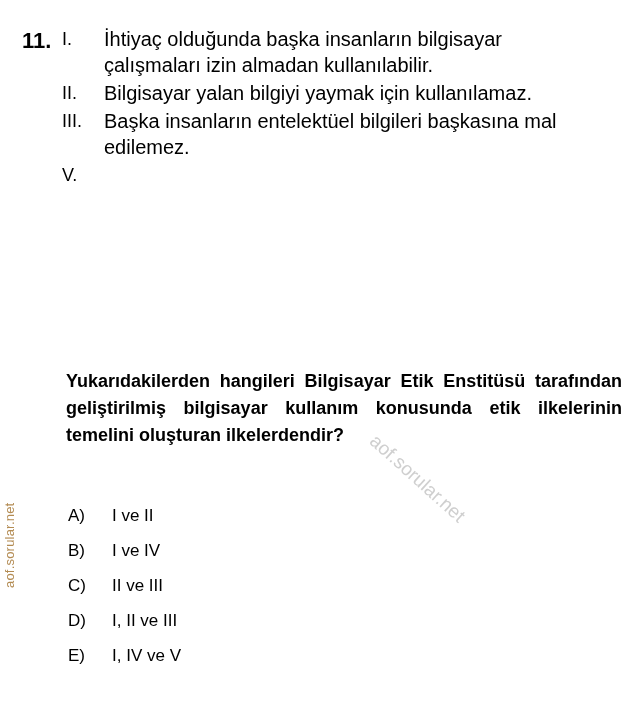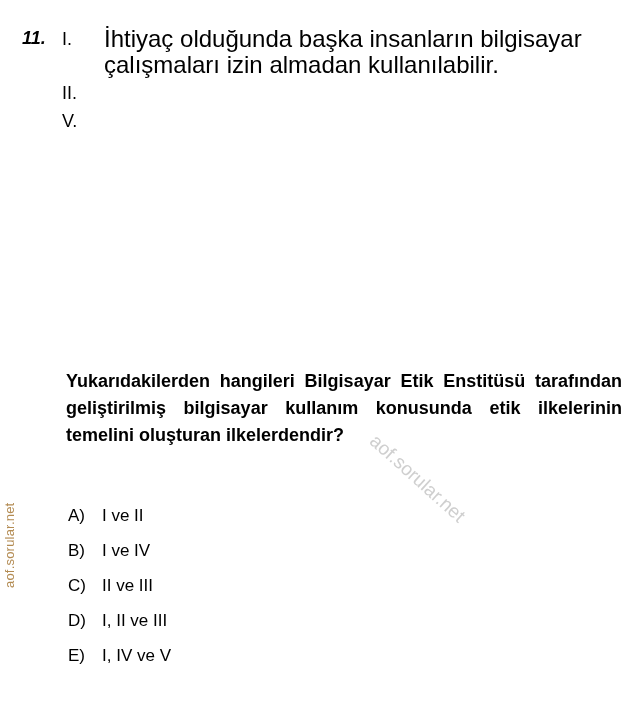--- a/index.html
+++ b/index.html
@@ -48,44 +48,43 @@
     transform: rotate(42deg);
     transform-origin: left top;
     white-space: nowrap;
     pointer-events: none;
   }
 
   .qnum {
     position: absolute;
     left: 22px;
     top: 28px;
-    font-size: 18px;
+    font-size: 22px;
     font-weight: bold;
-    font-style: italic;
   }
 
   .roman-list {
     position: absolute;
     left: 62px;
     top: 26px;
     width: 560px;
   }
   .roman-item {
     display: flex;
     align-items: flex-start;
     margin-bottom: 2px;
   }
   .roman-label {
     width: 42px;
     flex: 0 0 42px;
     font-size: 18px;
     line-height: 26px;
   }
   .roman-text {
-    font-size: 24px;
+    font-size: 20px;
     line-height: 26px;
     max-width: 485px;
   }
 
   .stem {
     position: absolute;
     left: 66px;
     top: 368px;
     width: 556px;
     font-size: 18px;
@@ -108,38 +107,44 @@
   }
   .opt-letter {
     width: 34px;
     flex: 0 0 34px;
     font-size: 17px;
     line-height: 22px;
   }
   .opt-text {
     font-size: 17px;
     line-height: 22px;
+    margin-left: 10px;
   }
 </style>
 </head>
 <body>
 
 <div class="page">
 
   <div class="side-watermark">aof.sorular.net</div>
 
   <div class="qnum">11.</div>
 
   <div class="roman-list">
     <div class="roman-item">
       <div class="roman-label">I.</div>
       <div class="roman-text">İhtiyaç olduğunda başka insanların bilgisayar çalışmaları izin almadan kullanılabilir.</div>
     </div>
     <div class="roman-item">
       <div class="roman-label">II.</div>
+      <div class="roman-text">Bilgisayar yalan bilgiyi yaymak için kullanılamaz.</div>
+    </div>
+    <div class="roman-item">
+      <div class="roman-label">III.</div>
+      <div class="roman-text">Başka insanların entelektüel bilgileri başkasına mal edilemez.</div>
     </div>
     <div class="roman-item">
       <div class="roman-label">V.</div>
     </div>
   </div>
 
   <div class="stem">Yukarıdakilerden hangileri Bilgisayar Etik Enstitüsü tarafından geliştirilmiş bilgisayar kullanım konusunda etik ilkelerinin temelini oluşturan ilkelerdendir?</div>
 
   <div class="diag-watermark">aof.sorular.net</div>
 

